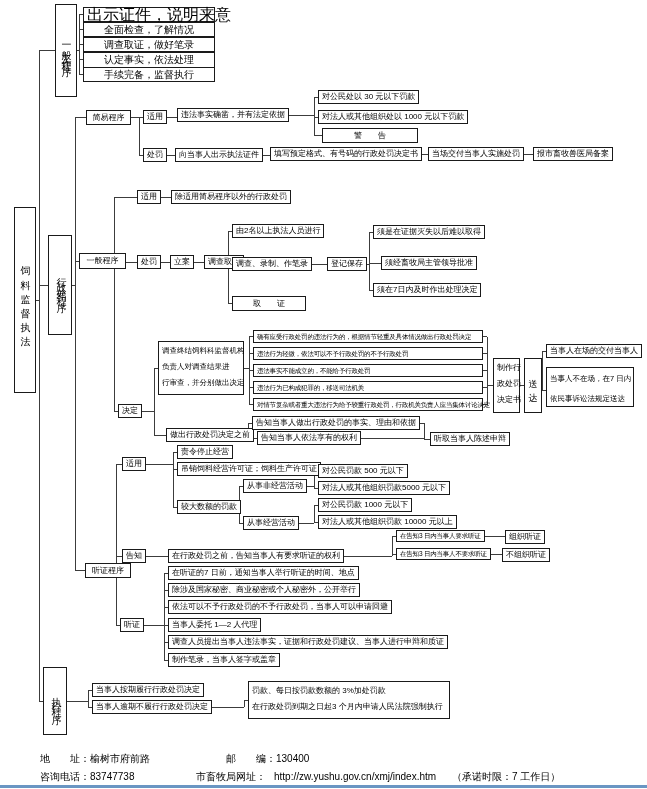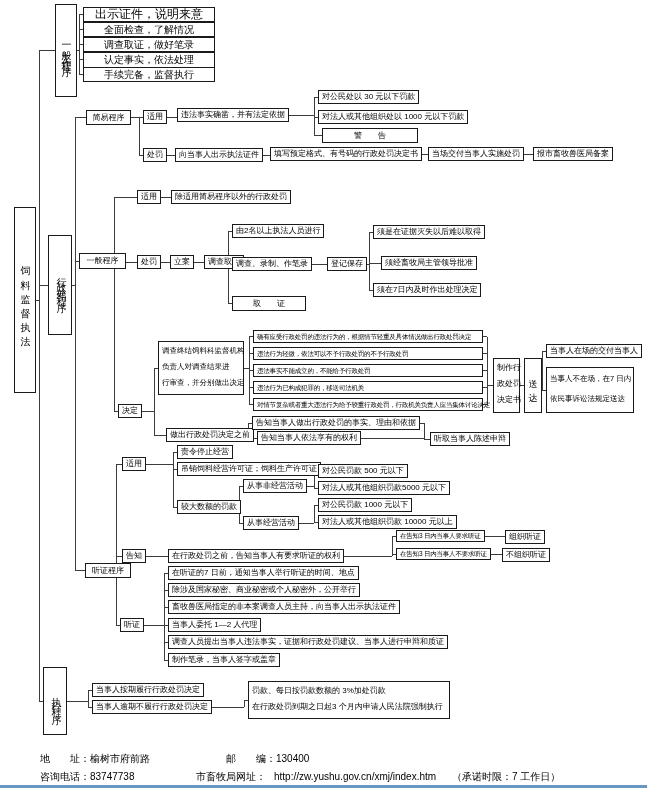--- a/index.html
+++ b/index.html
@@ -143,21 +143,21 @@
       <line x1="420" y1="423" x2="424" y2="423" stroke="#3c3c3c" stroke-width="1"></line>
       <line x1="361" y1="438" x2="424" y2="438" stroke="#3c3c3c" stroke-width="1"></line>
       <line x1="424" y1="423" x2="424" y2="439" stroke="#3c3c3c" stroke-width="1"></line>
       <line x1="424" y1="439" x2="430" y2="439" stroke="#3c3c3c" stroke-width="1"></line>
     </svg>
   <div id="nodes-host">
       <div class="node vert" style="left: 14px; top: 207px; width: 22px; height: 186px; font-size: 10px; letter-spacing: 14px;">饲料监督执法</div>
       <div class="node vert" style="left: 55px; top: 4px; width: 22px; height: 93px; font-size: 10px; letter-spacing: 4px;">一般工作程序</div>
       <div class="node vert" style="left: 48px; top: 235px; width: 24px; height: 100px; font-size: 10px; letter-spacing: 5px;">行政处罚程序</div>
       <div class="node vert" style="left: 43px; top: 667px; width: 24px; height: 68px; font-size: 10px; letter-spacing: 6px;">执行程序</div>
-      <div class="node center" style="left: 83px; top: 7px; width: 132px; height: 15px; font-size: 12px; line-height: 11px;">出示证件，说明来意</div>
+      <div class="node center" style="left: 83px; top: 7px; width: 132px; height: 15px; font-size: 16px; line-height: 11px;">出示证件，说明来意</div>
       <div class="node center" style="left: 83px; top: 22px; width: 132px; height: 15px; font-size: 10px; line-height: 11px;">全面检查，了解情况</div>
       <div class="node center" style="left: 83px; top: 37px; width: 132px; height: 15px; font-size: 10px; line-height: 11px;">调查取证，做好笔录</div>
       <div class="node center" style="left: 83px; top: 52px; width: 132px; height: 24px; font-size: 10px; line-height: 11px;">认定事实，依法处理</div>
       <div class="node center" style="left: 83px; top: 67px; width: 132px; height: 15px; font-size: 10px; line-height: 11px;">手续完备，监督执行</div>
       <div class="node center" style="left: 86px; top: 110px; width: 45px; height: 15px; line-height: 11px;">简易程序</div>
       <div class="node" style="left: 143px; top: 110px;">适用</div>
       <div class="node" style="left: 177px; top: 108px;">违法事实确凿，并有法定依据</div>
       <div class="node" style="left: 318px; top: 90px;">对公民处以 30 元以下罚款</div>
       <div class="node" style="left: 318px; top: 110px;">对法人或其他组织处以 1000 元以下罚款</div>
       <div class="node center" style="left: 322px; top: 128px; width: 96px; height: 15px; line-height: 11px;">警　　告</div>
@@ -186,21 +186,21 @@
       <div class="node xs" style="left: 253px; top: 330px; width: 230px; height: 13px; line-height: 9px;">确有应受行政处罚的违法行为的，根据情节轻重及具体情况做出行政处罚决定</div>
       <div class="node xs" style="left: 253px; top: 347px; width: 230px; height: 13px; line-height: 9px;">违法行为轻微，依法可以不予行政处罚的不予行政处罚</div>
       <div class="node xs" style="left: 253px; top: 364px; width: 230px; height: 13px; line-height: 9px;">违法事实不能成立的，不能给予行政处罚</div>
       <div class="node xs" style="left: 253px; top: 381px; width: 230px; height: 13px; line-height: 9px;">违法行为已构成犯罪的，移送司法机关</div>
       <div class="node xs" style="left: 253px; top: 398px; width: 230px; height: 13px; line-height: 9px;">对情节复杂或者重大违法行为给予较重行政处罚，行政机关负责人应当集体讨论决定</div>
       <div class="node center" style="left: 493px; top: 358px; width: 27px; height: 55px; line-height: 16px;">制作行
 政处罚
 决定书</div>
       <div class="node vert" style="left: 524px; top: 358px; width: 18px; height: 55px; font-size: 9px; letter-spacing: 14px;">送达</div>
       <div class="node" style="left: 546px; top: 344px;">当事人在场的交付当事人</div>
-      <div class="node" style="left: 546px; top: 367px; width: 88px; height: 46px; font-size: 7.5px; line-height: 20px;">当事人不在场，在7 日内
+      <div class="node" style="left: 546px; top: 367px; width: 88px; height: 40px; font-size: 7.5px; line-height: 20px;">当事人不在场，在7 日内
 依民事诉讼法规定送达</div>
       <div class="node" style="left: 166px; top: 428px;">做出行政处罚决定之前</div>
       <div class="node" style="left: 252px; top: 416px;">告知当事人做出行政处罚的事实、理由和依据</div>
       <div class="node" style="left: 257px; top: 431px;">告知当事人依法享有的权利</div>
       <div class="node" style="left: 430px; top: 432px;">听取当事人陈述申辩</div>
       <div class="node center" style="left: 85px; top: 563px; width: 46px; height: 15px; line-height: 11px;">听证程序</div>
       <div class="node" style="left: 122px; top: 457px;">适用</div>
       <div class="node" style="left: 177px; top: 445px;">责令停止经营</div>
       <div class="node" style="left: 177px; top: 462px;">吊销饲料经营许可证；饲料生产许可证</div>
       <div class="node" style="left: 177px; top: 500px;">较大数额的罚款</div>
@@ -212,21 +212,21 @@
       <div class="node" style="left: 318px; top: 515px;">对法人或其他组织罚款 10000 元以上</div>
       <div class="node" style="left: 122px; top: 549px;">告知</div>
       <div class="node" style="left: 168px; top: 549px;">在行政处罚之前，告知当事人有要求听证的权利</div>
       <div class="node xs" style="left: 396px; top: 530px;">在告知3 日内当事人要求听证</div>
       <div class="node" style="left: 505px; top: 530px;">组织听证</div>
       <div class="node xs" style="left: 396px; top: 548px;">在告知3 日内当事人不要求听证</div>
       <div class="node" style="left: 502px; top: 548px;">不组织听证</div>
       <div class="node" style="left: 120px; top: 618px;">听证</div>
       <div class="node" style="left: 168px; top: 566px;">在听证的7 日前，通知当事人举行听证的时间、地点</div>
       <div class="node" style="left: 168px; top: 583px;">除涉及国家秘密、商业秘密或个人秘密外，公开举行</div>
-      <div class="node" style="left: 168px; top: 600px;">畜牧兽医局指定的非本案调查人员主持，向当事人出示执法证件</div>
+      <div class="node" style="left: 168px; top: 600px;">依法可以不予行政处罚的不予行政处罚，当事人可以申请回避</div>
       <div class="node" style="left: 168px; top: 618px;">当事人委托 1—2 人代理</div>
       <div class="node" style="left: 168px; top: 635px;">调查人员提出当事人违法事实，证据和行政处罚建议、当事人进行申辩和质证</div>
       <div class="node" style="left: 168px; top: 653px;">制作笔录，当事人签字或盖章</div>
       <div class="node" style="left: 92px; top: 683px;">当事人按期履行行政处罚决定</div>
       <div class="node" style="left: 92px; top: 700px;">当事人逾期不履行行政处罚决定</div>
       <div class="node" style="left: 248px; top: 681px; width: 202px; height: 38px; line-height: 16px;">罚款、每日按罚款数额的 3%加处罚款
 在行政处罚到期之日起3 个月内申请人民法院强制执行</div>
     </div>
 
   <div class="footer-line" style="left:40px;top:752px;"><span>地　　址：</span><span>榆树市府前路</span></div>

